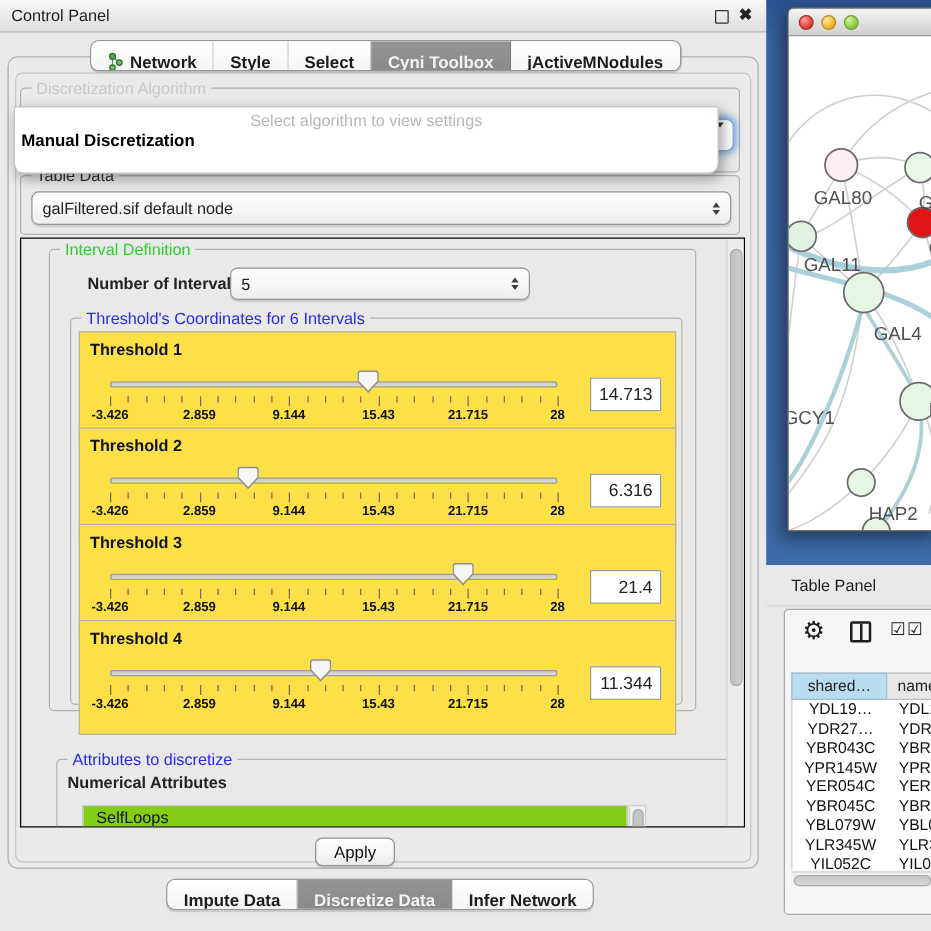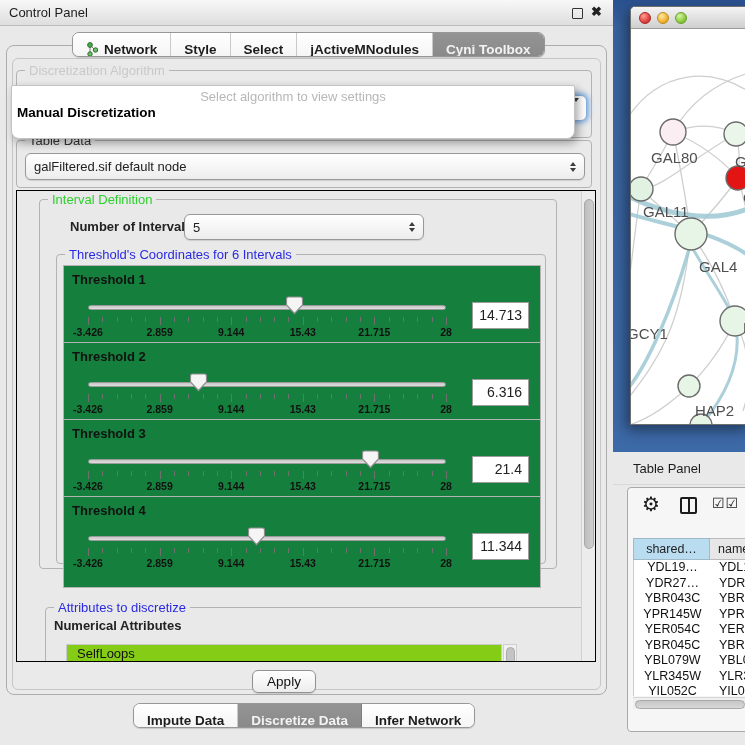--- a/index.html
+++ b/index.html
@@ -53,21 +53,21 @@
   #algo-popup .hint { position:absolute; left:0; right:0; top:3px; text-align:center; color:#b7b7b7; font-size:13px; }
   #algo-popup .opt1 { position:absolute; left:5px; top:19px; font-size:13.5px; font-weight:bold; color:#000; }
   #algo-popup .opt2 { position:absolute; left:5px; top:35px; font-size:13.5px; color:#111; }
 
   
   #settings-panel { left:16px; top:190px; width:580px; height:472px; border:1px solid #000000; background:#e9e9e9; overflow:hidden; }
   .vscroll-track { position:absolute; right:0; top:0; width:14px; height:100%; background:#ececec; border-left:1px solid #d2d2d2; }
   .vscroll-thumb { position:absolute; left:1.5px; top:8px; width:10px; height:350px; background:linear-gradient(90deg,#bdbdbd,#cfcfcf); border:1px solid #a8a8a8; border-radius:6px; }
 
   
-  .thr-box { position:absolute; left:6px; width:478px; height:92px; border:1px solid #b3b3b3; background:#15803d; }
+  .thr-box { position:absolute; left:6px; width:478px; height:92px; border:1px solid #b3b3b3; background:#fde047; }
   .thr-label { position:absolute; left:8px; top:6px; font-size:13px; font-weight:bold; color:#111; }
   .thr-track { position:absolute; left:24px; top:39px; width:358px; height:5px; border:1px solid #9b9b9b;
      border-radius:3px; background:linear-gradient(#c7c7c7,#dedede); }
   .thr-handle { position:absolute; top:30px; width:17px; height:19px; }
   .tick { position:absolute; top:51px; width:1px; background:#6f6f6f; }
   .tick.major { height:8px; } .tick.minor { height:4.5px; }
   .tick-label { position:absolute; top:60px; transform:translateX(-50%); font-size:10.5px; font-weight:bold; color:#111; white-space:nowrap; }
   .thr-value { position:absolute; left:408px; top:36px; width:57px; height:27px; background:#fff; border:1px solid #9c9c9c;
      font-size:14px; text-align:right; line-height:25px; padding-right:6px; }
 
@@ -132,25 +132,25 @@
           <circle cx="4" cy="12" r="2.2" fill="#6cc26c" stroke="#2d6e2d"></circle>
         </svg>
         <span>Network</span>
       </div>
       <div class="tab">
         <span>Style</span>
       </div>
       <div class="tab">
         <span>Select</span>
       </div>
-      <div class="tab">
-        <span>jActiveMNodules</span>
-      </div>
       <div class="tab selected">
         <span>Cyni Toolbox</span>
+      </div>
+      <div class="tab">
+        <span>jActiveMNodules</span>
       </div>
     </div>
 
   <div id="outer-panel" class="abs"></div>
   <div id="inner-panel" class="abs"></div>
 
   <div class="group" style="left:16px; top:70px; width:576px; height:68px;">
     <span class="group-label lbl-faded">Discretization Algorithm</span>
   </div>
   <div id="algo-combo" class="abs">

